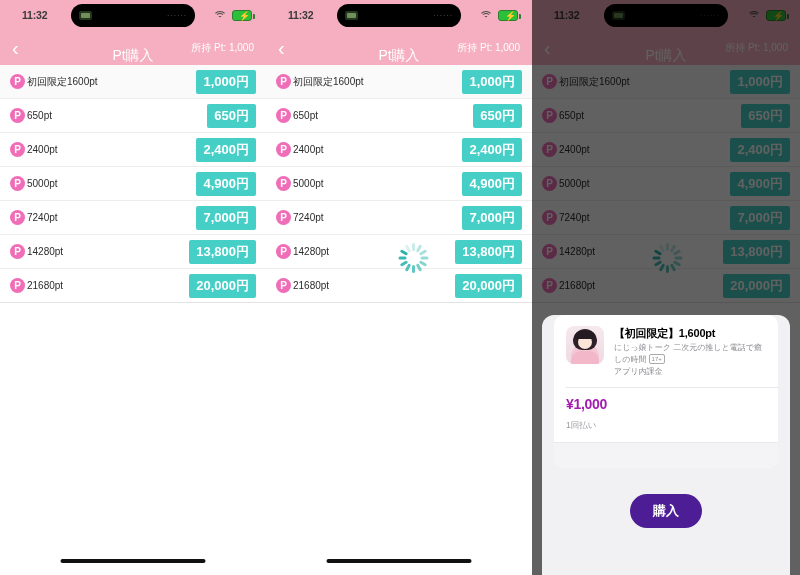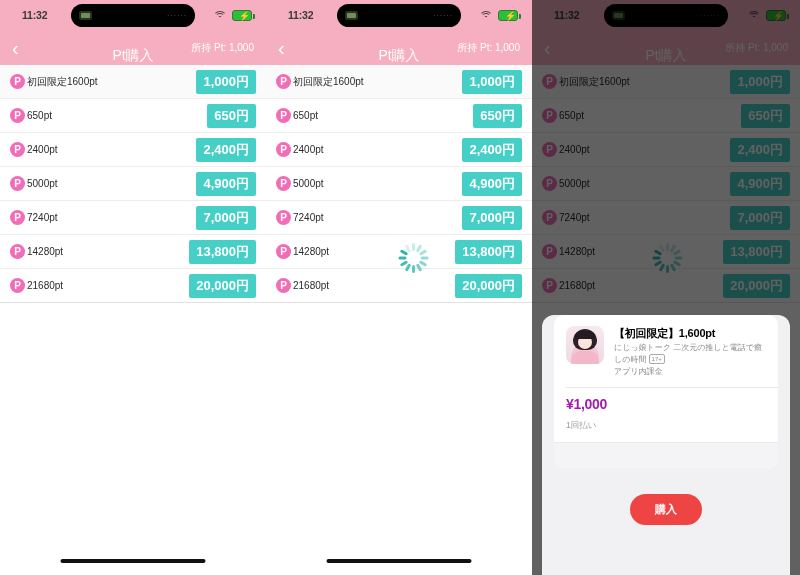--- a/index.html
+++ b/index.html
@@ -361,23 +361,23 @@
     height:26px;
     background:#f4f4f6;
     border-top:1px solid #e8e8ea;
   }
   .buy-wrap {
     display:flex;
     justify-content:center;
     margin-top:26px;
   }
   .buy-btn {
-    background:#ef4444;
+    background:#4c1d95;
     color:#ffffff;
-    font-size:11px;
+    font-size:13px;
     font-weight:bold;
     padding:8px 0;
     width:72px;
     text-align:center;
     border-radius:17px;
   }
 </style>
 </head>
 <body>
 

